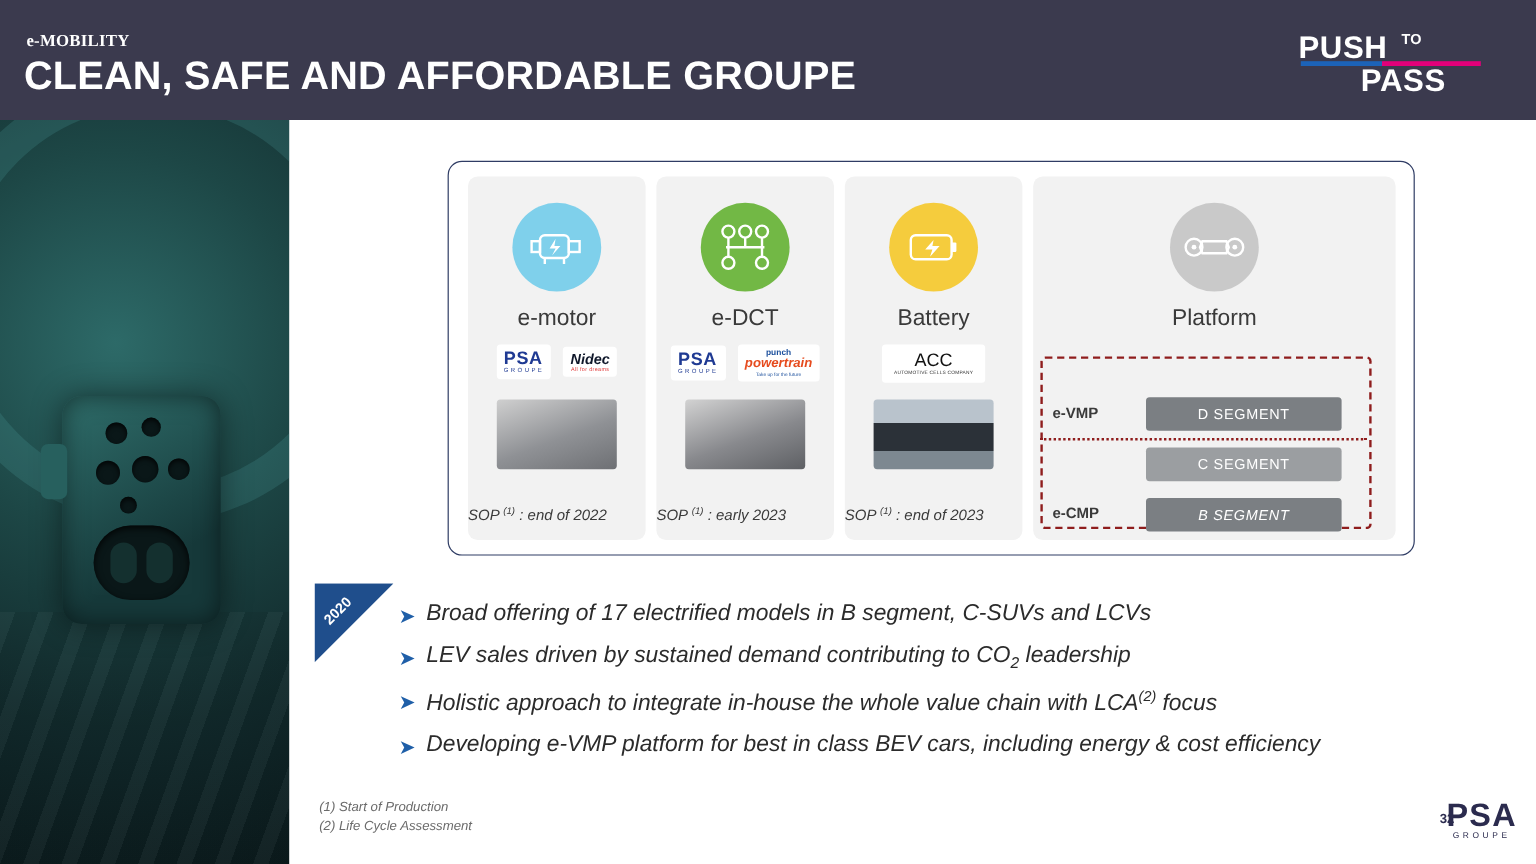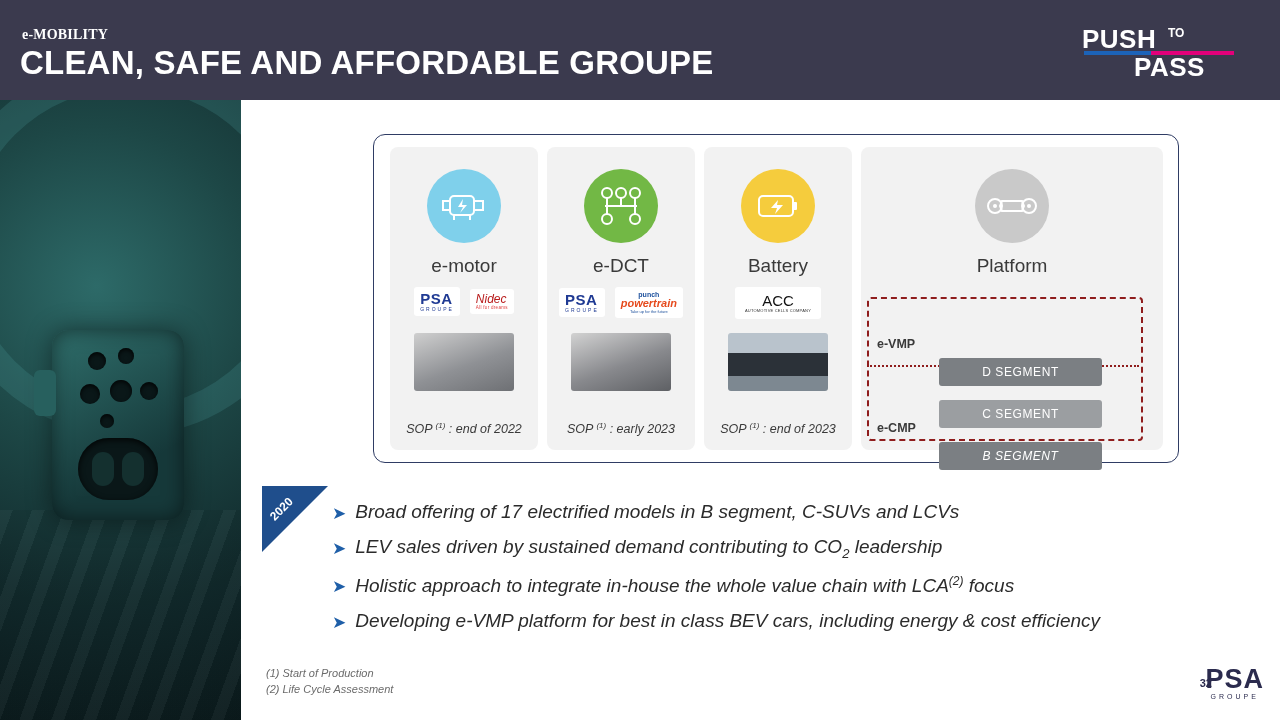--- a/index.html
+++ b/index.html
@@ -43,39 +43,39 @@
   .circle{position:absolute;left:50%;top:22px;transform:translateX(-50%);width:74px;height:74px;border-radius:50%;display:flex;align-items:center;justify-content:center;}
   .c-blue{background:#7fd0eb;}
   .c-green{background:#72b845;}
   .c-yellow{background:#f5cc3d;}
   .c-grey{background:#c9c9c9;}
   .card-title{position:absolute;left:0;top:108px;width:100%;text-align:center;font-size:19px;color:#3a3a3a;}
   .logos{position:absolute;left:0;top:140px;width:100%;display:flex;justify-content:center;align-items:center;gap:10px;}
   .logo-chip{background:#fff;border-radius:3px;padding:4px 6px;display:flex;align-items:center;justify-content:center;}
   .psa-mark{font-size:15px;font-weight:bold;color:#1f3a93;letter-spacing:.5px;line-height:1;}
   .psa-sub{font-size:5px;color:#1f3a93;letter-spacing:2px;text-align:center;}
-  .nidec{font-size:12px;font-weight:normal;color:#b91c1c;font-style:italic;line-height:1;}
+  .nidec{font-size:12px;font-weight:bold;color:#0f172a;font-style:italic;line-height:1;}
   .nidec-sub{font-size:4.5px;color:#e03a3a;text-align:center;letter-spacing:.3px;}
   .punch1{font-size:7px;font-weight:bold;color:#1b4f9c;line-height:1;}
   .punch2{font-size:11px;font-weight:bold;color:#e64b1e;font-style:italic;line-height:1;}
   .punch3{font-size:4px;color:#1b4f9c;}
   .acc{font-size:15px;font-weight:normal;color:#111;line-height:1;}
   .acc-sub{font-size:4px;color:#333;letter-spacing:.2px;}
   .photo{position:absolute;left:50%;transform:translateX(-50%);top:186px;width:100px;height:58px;border-radius:3px;}
   .photo-motor{background:linear-gradient(160deg,#cfcfcf,#8f9195 55%,#6e7074);}
   .photo-dct{background:linear-gradient(160deg,#d2d2d2,#88898d 55%,#5e6064);}
   .photo-batt{background:linear-gradient(180deg,#b9c3cc 0 34%,#2b3138 34% 74%,#7d8891 74% 100%);}
-  .sop{position:absolute;left:0;bottom:14px;width:100%;text-align:center;font-size:12.5px;font-style:italic;color:#3a3a3a;}
+  .sop{position:absolute;left:0;bottom:14px;width:100%;font-size:12.5px;font-style:italic;color:#3a3a3a;}
   .sop sup{font-size:8px;}
 
   
   .pf-box{position:absolute;left:6px;top:150px;width:272px;height:140px;border:2px dashed #8f1d1d;border-radius:4px;}
   .pf-split{position:absolute;left:6px;top:218px;width:272px;border-top:2px dotted #8f1d1d;}
   .pf-label{position:absolute;left:16px;font-size:12.5px;font-weight:bold;color:#3a3a3a;}
-  .seg{position:absolute;left:78px;width:163px;height:28px;border-radius:3px;color:#fff;font-size:12px;letter-spacing:.6px;display:flex;align-items:center;justify-content:center;margin-top:27px;}
+  .seg{position:absolute;left:94px;width:163px;height:28px;border-radius:3px;color:#fff;font-size:12px;letter-spacing:.6px;display:flex;align-items:center;justify-content:center;}
   .seg-d{background:#7b7f83;top:184px;}
   .seg-c{background:#9b9ea1;top:226px;}
   .seg-b{background:#7b7f83;top:268px;font-style:italic;}
 
   
   .ribbon{position:absolute;left:262px;top:486px;width:66px;height:66px;background:#1f4e8c;
     clip-path:polygon(0 0,100% 0,0 100%);}
   .ribbon span{position:absolute;left:6px;top:16px;transform:rotate(-45deg);color:#fff;font-size:12px;font-weight:bold;}
   .bullets{position:absolute;left:332px;top:502px;width:880px;}
   .bullet{display:flex;align-items:flex-start;margin-bottom:14px;}

